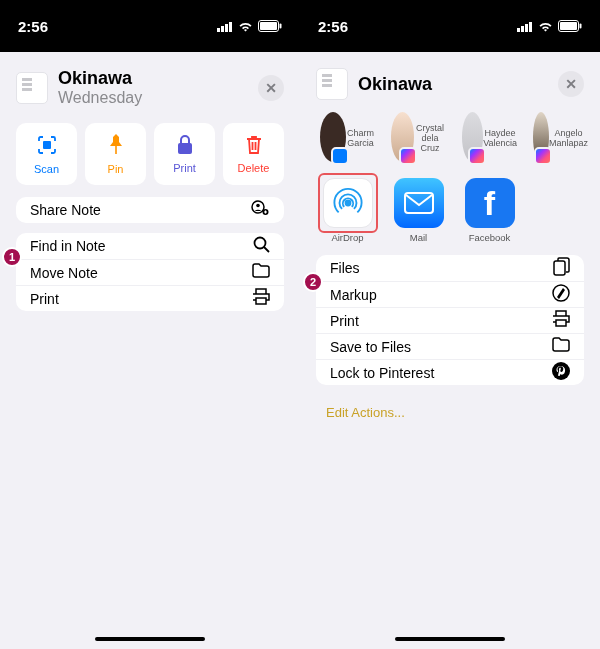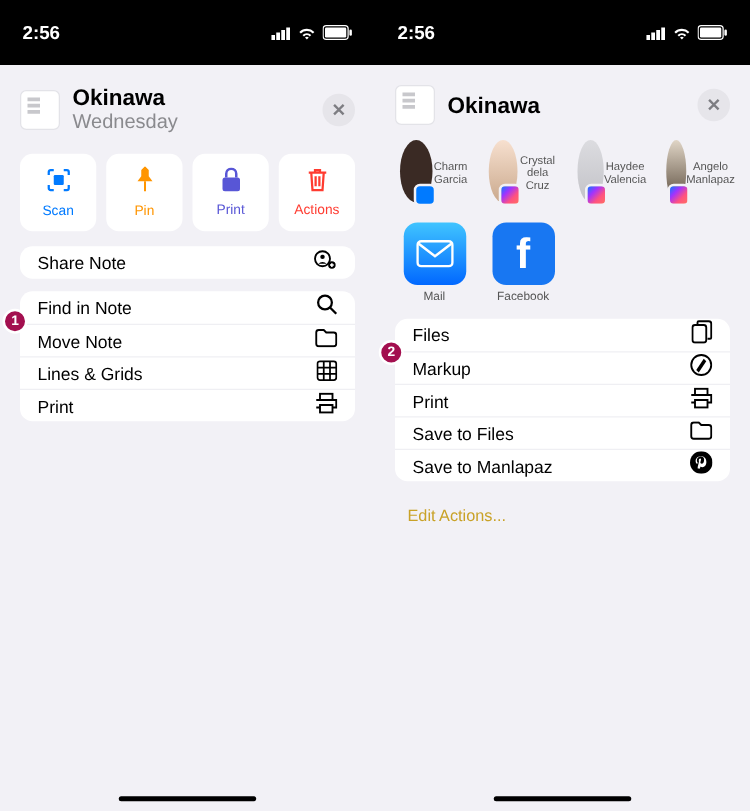--- a/index.html
+++ b/index.html
@@ -126,21 +126,21 @@
             </svg>
         </span>
         <span class="lbl purple">Print</span>
       </div>
       <div class="action">
         <span class="ic red">
           <svg width="18" height="20" viewBox="0 0 18 20" fill="none" stroke="#ff3b30" stroke-width="1.8">
               <path d="M2 4h14 M7 4V2h4v2 M4 4l1 14h8l1-14 M7.5 7v8 M10.5 7v8"></path>
             </svg>
         </span>
-        <span class="lbl red">Actions</span>
+        <span class="lbl red">Delete</span>
       </div>
     </div>
 
     <div class="menu">
       <div class="row">
         <span>Share Note</span>
         <span class="ic">
           <svg width="20" height="18" viewBox="0 0 20 18">
               <circle cx="8" cy="8" r="6" fill="none" stroke="#000" stroke-width="1.5"></circle>
               <circle cx="8" cy="6.5" r="1.8" fill="#000"></circle>
@@ -163,29 +163,20 @@
               <circle cx="7" cy="7" r="5.5"></circle>
               <path d="M11 11l5 5"></path>
             </svg>
         </span>
       </div>
       <div class="row">
         <span>Move Note</span>
         <span class="ic">
           <svg width="18" height="15" viewBox="0 0 18 15" fill="none" stroke="#000" stroke-width="1.5">
               <path d="M1 3a2 2 0 0 1 2-2h4l2 2h6a2 2 0 0 1 2 2v7a2 2 0 0 1-2 2H3a2 2 0 0 1-2-2Z"></path>
-            </svg>
-        </span>
-      </div>
-      <div class="row">
-        <span>Lines &amp; Grids</span>
-        <span class="ic">
-          <svg width="17" height="17" viewBox="0 0 17 17" fill="none" stroke="#000" stroke-width="1.4">
-              <rect x="1" y="1" width="15" height="15" rx="2"></rect>
-              <path d="M1 6h15 M1 11h15 M6 1v15 M11 1v15"></path>
             </svg>
         </span>
       </div>
       <div class="row">
         <span>Print</span>
         <span class="ic">
           <svg width="18" height="17" viewBox="0 0 18 17" fill="none" stroke="#000" stroke-width="1.5">
               <path d="M4 6V1h10v5 M1 6h16v6h-3 M4 12H1 M4 10h10v6H4z"></path>
             </svg>
         </span>
@@ -248,20 +239,30 @@
       <div class="contact">
         <div class="avatar guy">
             <div class="badge msgr"></div>
           </div>
         <div class="cname">Angelo Manlapaz</div>
       </div>
     </div>
 
     <div class="apps">
       <div class="app">
+        <div class="appicon airdrop airdrop-hl">
+          <svg viewBox="0 0 40 40" fill="none" stroke="#1e9df1" stroke-width="2.2">
+              <circle cx="20" cy="20" r="4" fill="#1e9df1" stroke="none"></circle>
+              <path d="M13 27 a10 10 0 1 1 14 0"></path>
+              <path d="M9 31 a16 16 0 1 1 22 0 M15.5 24.5 a6 6 0 1 1 9 0"></path>
+            </svg>
+        </div>
+        <div class="aname">AirDrop</div>
+      </div>
+      <div class="app">
         <div class="appicon mail">
           <svg width="30" height="22" viewBox="0 0 30 22" fill="none" stroke="#fff" stroke-width="2">
               <rect x="1" y="1" width="28" height="20" rx="3"></rect>
               <path d="M2 3l13 10L28 3"></path>
             </svg>
         </div>
         <div class="aname">Mail</div>
       </div>
       <div class="app">
         <div class="appicon fb" style="font-size:34px; font-family:Arial;">f</div>
@@ -302,21 +303,21 @@
       </div>
       <div class="row">
         <span>Save to Files</span>
         <span class="ic">
           <svg width="18" height="15" viewBox="0 0 18 15" fill="none" stroke="#000" stroke-width="1.5">
               <path d="M1 3a2 2 0 0 1 2-2h4l2 2h6a2 2 0 0 1 2 2v7a2 2 0 0 1-2 2H3a2 2 0 0 1-2-2Z"></path>
             </svg>
         </span>
       </div>
       <div class="row">
-        <span>Save to Manlapaz</span>
+        <span>Lock to Pinterest</span>
         <span class="ic">
           <svg width="18" height="18" viewBox="0 0 18 18">
               <circle cx="9" cy="9" r="9" fill="#000"></circle>
               <path d="M8.5 4 C6 4 4.5 5.8 4.5 7.8 c0 1 .4 1.9 1.3 2.3 l.3-1c0-.1 0-.2-.1-.3-.3-.4-.5-.9-.5-1.6 0-1.6 1.2-3 3.1-3 1.7 0 2.7 1 2.7 2.5 0 1.8-.8 3.3-2 3.3-.6 0-1.1-.6-1-1.2 l.5-2c.1-.5-.1-1-.7-1-.6 0-1.1.7-1.1 1.5 0 .5.2.9.2.9l-1 4.2c-.1.5-.1 1 0 1.4 1 .3 1.4.3 1.4.3l.9-2c.3.3.8.6 1.4.6 1.9 0 3.2-1.8 3.2-4.1C13.1 5.6 11.3 4 8.5 4Z" fill="#fff"></path>
             </svg>
         </span>
       </div>
     </div>
 
     <div class="edit"><span>Edit Actions...</span></div>

